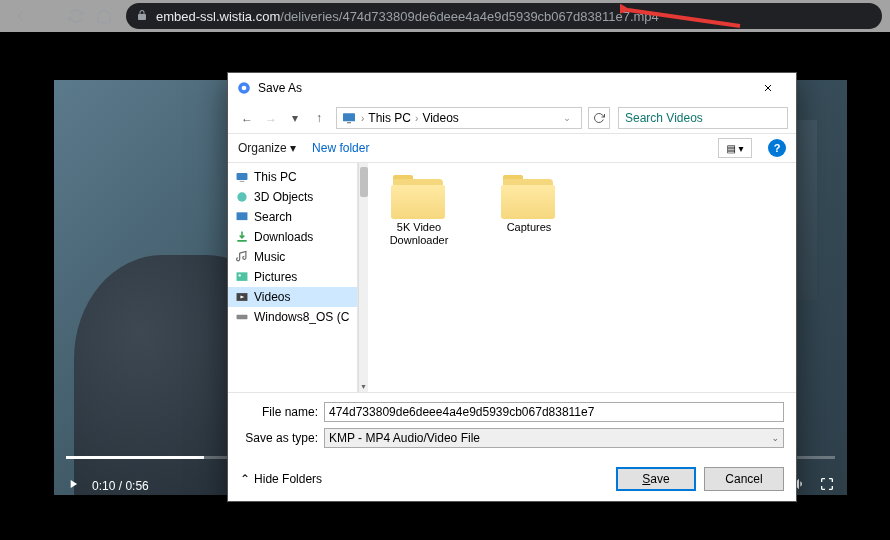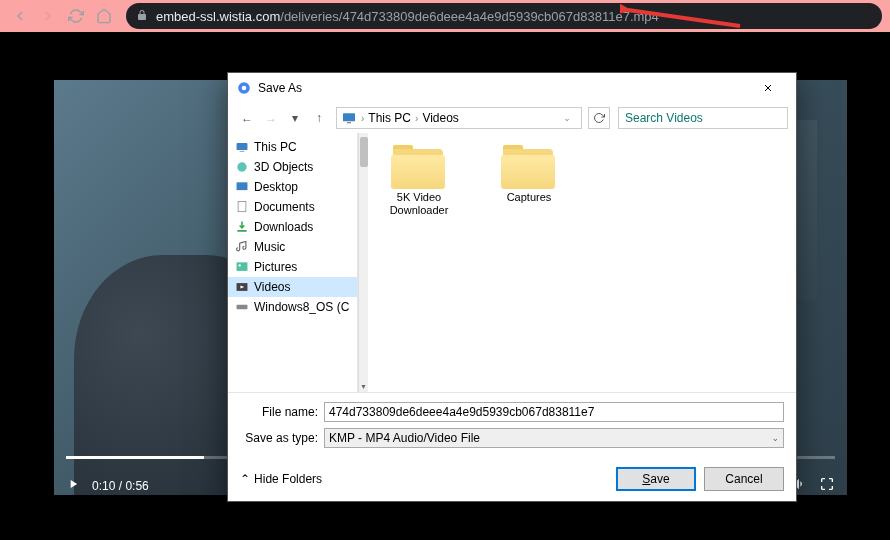--- a/index.html
+++ b/index.html
@@ -1,17 +1,17 @@
 <!DOCTYPE html>
 <html><head>
 <meta charset="utf-8">
 <style>
 *{margin:0;padding:0;box-sizing:border-box;font-family:"Segoe UI",Tahoma,sans-serif}
 body{width:890px;height:540px;background:#000;overflow:hidden;position:relative}
-.browser-toolbar{height:32px;background:#fca5a5;display:flex;align-items:center;padding:0 8px;gap:4px}
+.browser-toolbar{height:32px;background:#a3a3a3;display:flex;align-items:center;padding:0 8px;gap:4px}
 .tb-btn{width:24px;height:24px;display:flex;align-items:center;justify-content:center;color:#9aa0a6;border-radius:50%;cursor:pointer}
 .tb-btn svg{width:16px;height:16px}
 .tb-btn.disabled{opacity:.4}
 .addr-bar{flex:1;height:26px;background:#202124;border-radius:13px;display:flex;align-items:center;padding:0 10px;margin-left:6px;gap:8px}
 .lock-ic{color:#9aa0a6}
 .url-txt{font-size:13px;color:#9aa0a6;white-space:nowrap}
 .url-txt .dom{color:#e8eaed}
 .red-arrow{position:absolute;top:4px;left:620px;pointer-events:none}
 .video-area{position:absolute;top:32px;left:0;right:0;bottom:0;background:#000}
 .video-frame{position:absolute;left:54px;top:48px;width:793px;height:415px;background:linear-gradient(135deg,#5b7a8c 0%,#3d5663 40%,#2e3f4a 100%);overflow:hidden}
@@ -178,47 +178,48 @@
         <svg width="12" height="12" viewBox="0 0 24 24" fill="none" stroke="#555" stroke-width="2">
           <path d="M23 4v6h-6"></path>
           <path d="M20.49 15a9 9 0 11-2.12-9.36L23 10"></path>
         </svg>
       </div>
     <div class="search-box">
       <span>Search Videos</span>
     </div>
   </div>
 
+  <div class="dlg-toolbar">
+    <span class="org-btn"><span>Organize</span> ▾</span>
+    <span class="nf-btn">New folder</span>
+    <div class="tb-spacer"></div>
+    <div class="view-btn">▤ ▾</div>
+    <div class="help-btn">?</div>
+  </div>
 
   <div class="dlg-body">
     <div class="tree" id="tree">
         <div class="tree-item">
           <svg class="ti-ic" viewBox="0 0 18 18">
             <rect x="2" y="4" width="14" height="9" fill="#3b82c4" rx="1"></rect>
             <rect x="6" y="14" width="6" height="1" fill="#888"></rect>
           </svg>
           <span>This PC</span>
         </div>
         <div class="tree-item">
           <svg class="ti-ic" viewBox="0 0 18 18">
             <circle cx="9" cy="9" r="6" fill="#5bc4b8"></circle>
           </svg>
           <span>3D Objects</span>
         </div>
         <div class="tree-item">
           <svg class="ti-ic" viewBox="0 0 18 18">
             <rect x="2" y="3" width="14" height="10" fill="#3b82c4"></rect>
           </svg>
-          <span>Desktop</span>
-        </div>
-        <div class="tree-item">
-          <svg class="ti-ic" viewBox="0 0 18 18">
-            <rect x="4" y="2" width="10" height="13" fill="#fff" stroke="#888"></rect>
-          </svg>
-          <span>Documents</span>
+          <span>Search</span>
         </div>
         <div class="tree-item">
           <svg class="ti-ic" viewBox="0 0 18 18">
             <path d="M9 2v8m-3-3l3 3 3-3M3 14h12" stroke="#34a853" stroke-width="2" fill="none"></path>
           </svg>
           <span>Downloads</span>
         </div>
         <div class="tree-item">
           <svg class="ti-ic" viewBox="0 0 18 18">
             <path d="M6 4v8a2 2 0 11-2-2M6 4l8-2v8a2 2 0 11-2-2" stroke="#666" fill="none" stroke-width="1.5"></path>

